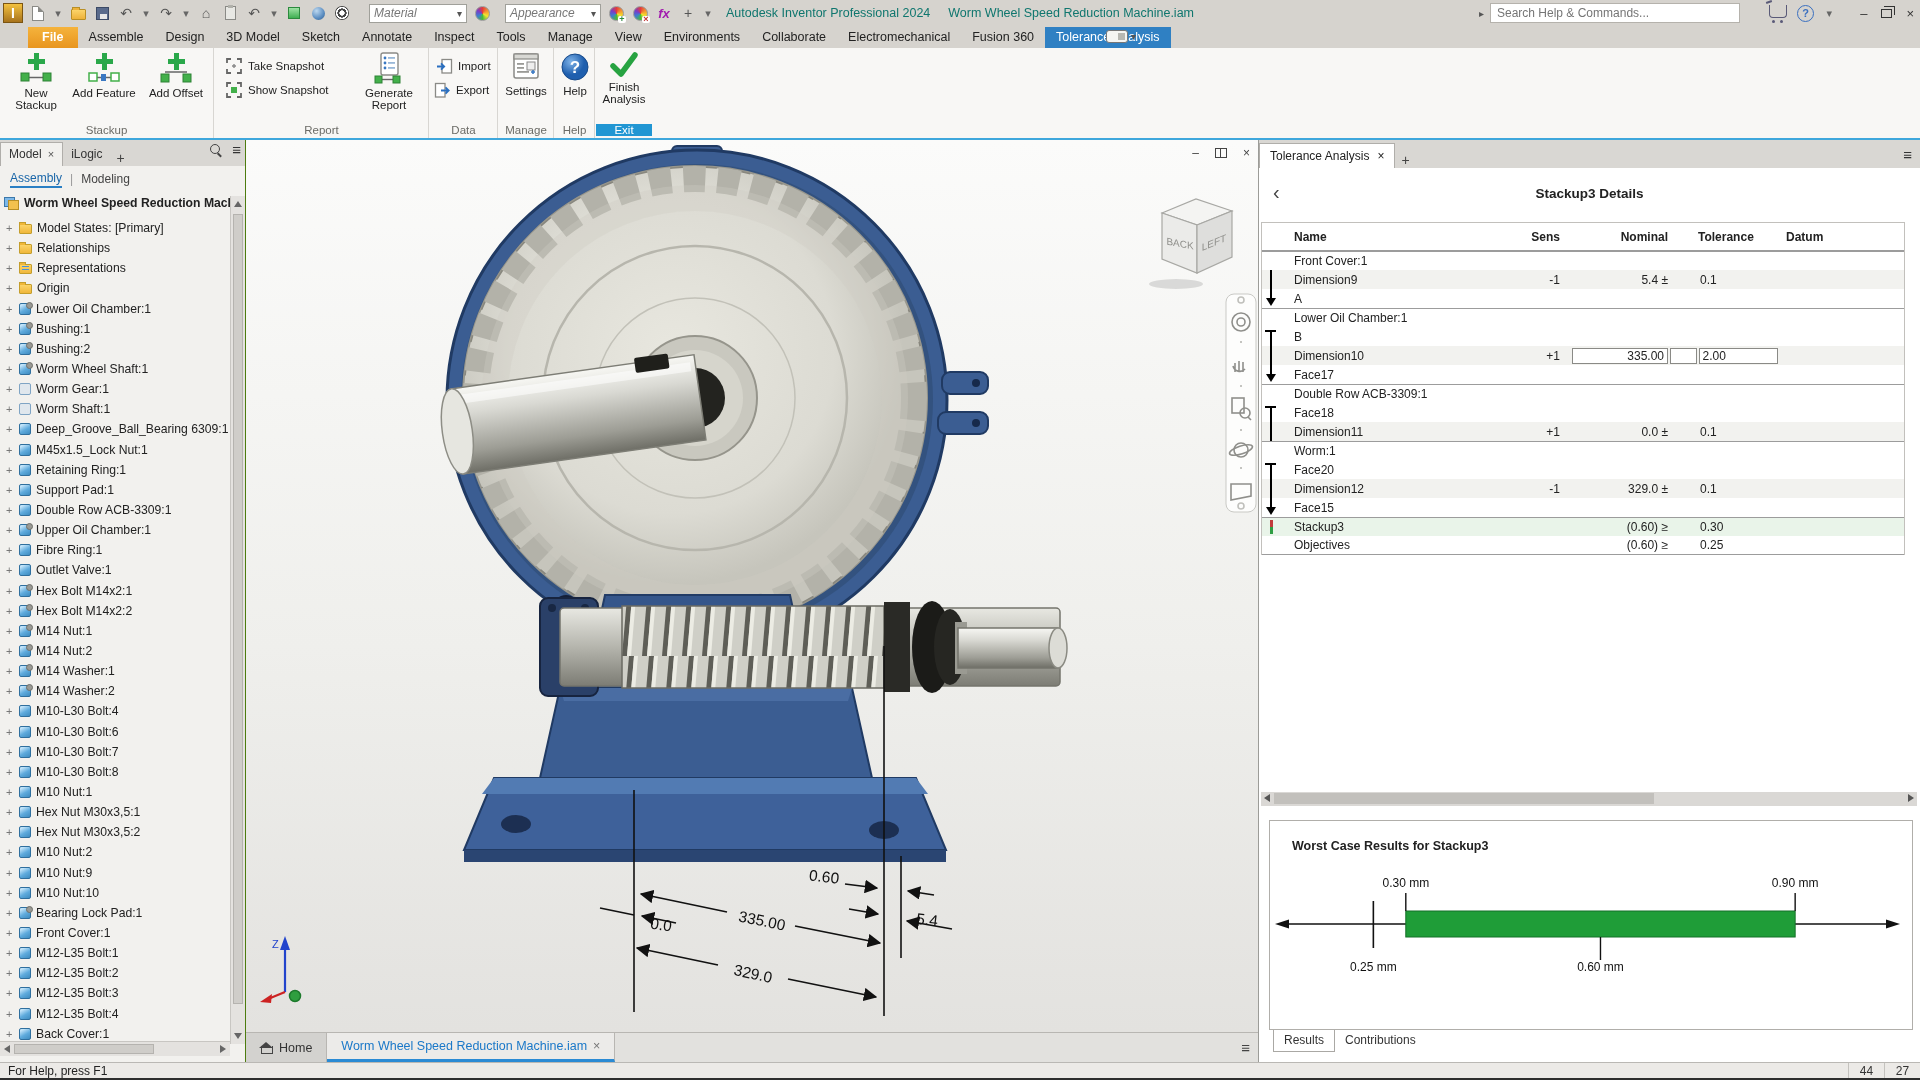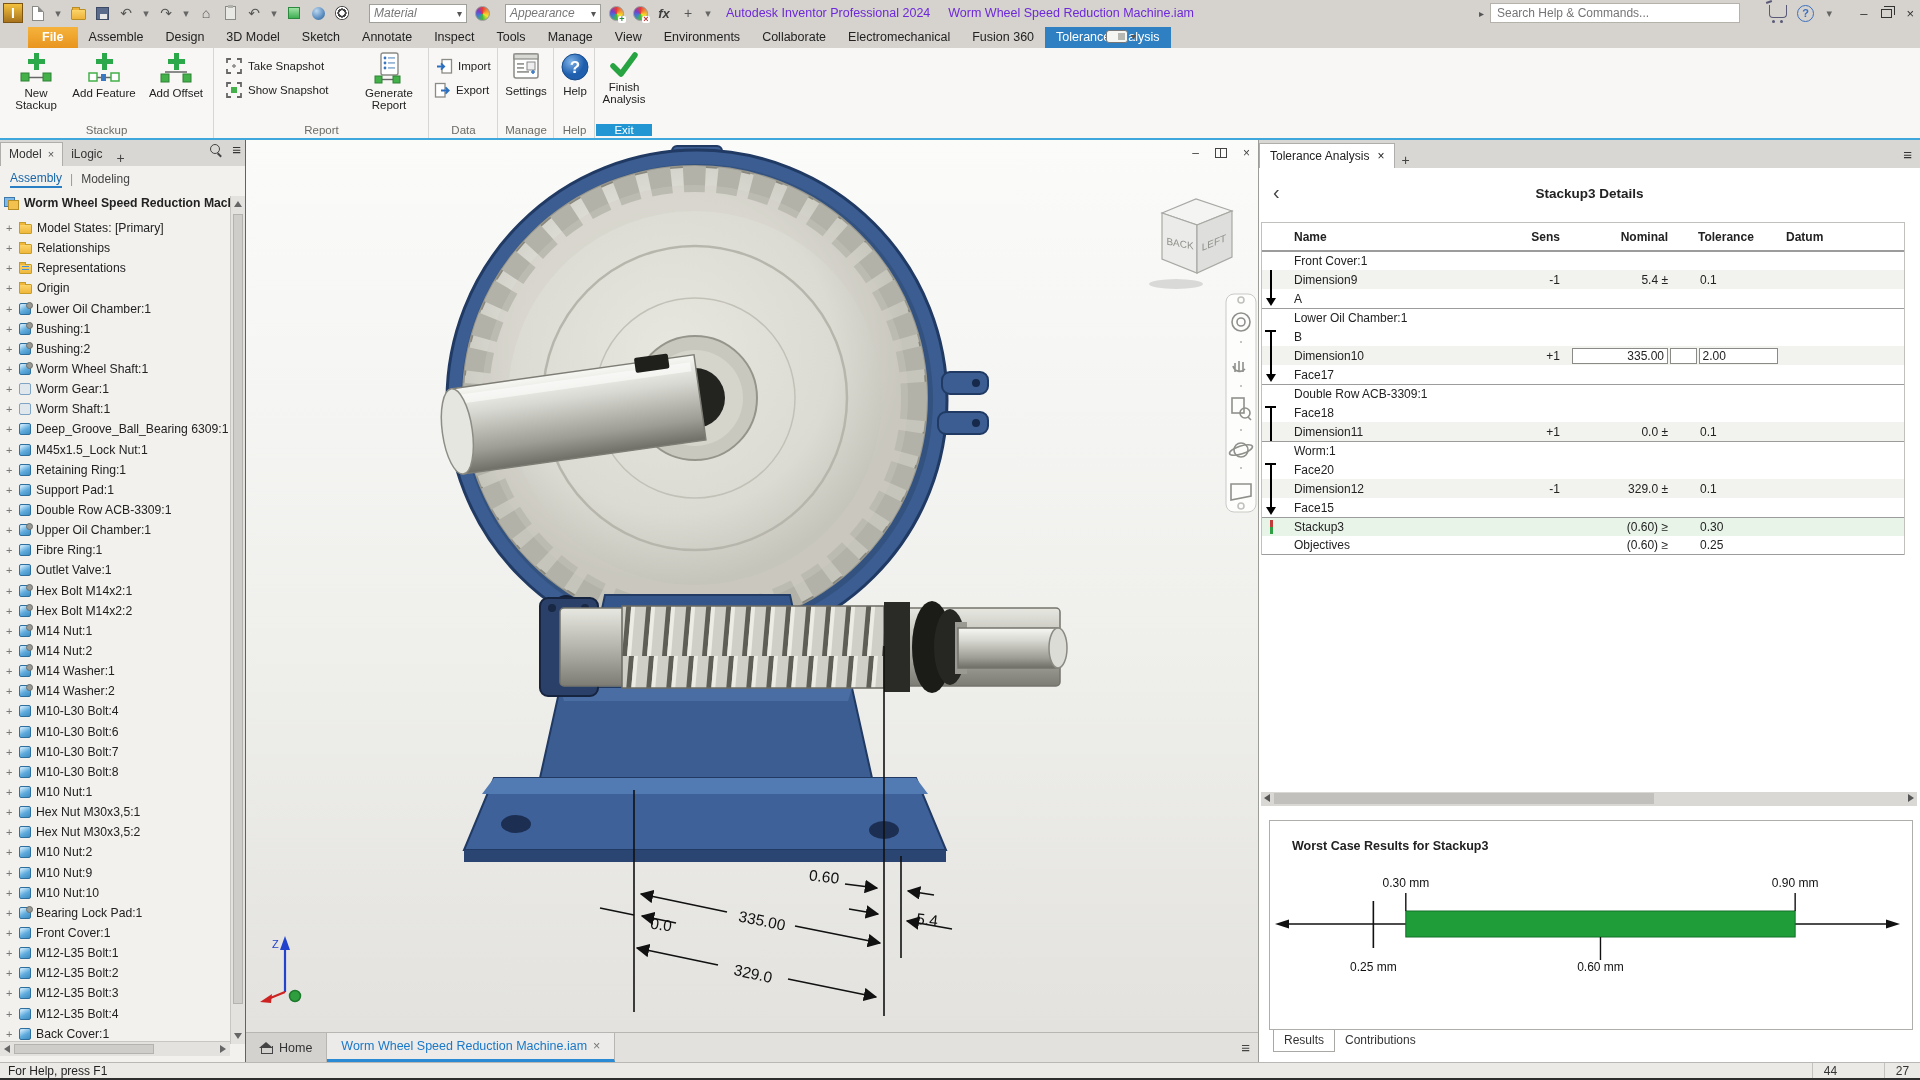--- a/index.html
+++ b/index.html
@@ -24,22 +24,22 @@
   .ic-comp{width:12px;height:12px;background:linear-gradient(#9fe2a5,#3faf52);border:1px solid #2c8a3e;}
   .ic-ball{width:13px;height:13px;border-radius:50%;background:radial-gradient(circle at 35% 30%,#bcd8f0,#5a8cc0 60%,#2c5a8c);}
   .ic-target{width:14px;height:14px;border-radius:50%;background:radial-gradient(#fff 25%,#444 28%,#444 45%,#fff 48%,#fff 60%,#444 63%);}
   .wheel{width:15px;height:15px;border-radius:50%;border:1px solid #999;background:conic-gradient(#e33b3b,#f5932f,#f5e52f,#47b83c,#3c7fd0,#7a3cc8,#e33b3b);position:relative;}
   .wheel .badge{position:absolute;right:-3px;bottom:-3px;font-size:9px;font-weight:bold;background:#fff;border-radius:2px;line-height:7px;padding:0 1px;}
   .badge.add{color:#2c8a3e;} .badge.del{color:#c03030;}
   .selbox{height:19px;background:#fff;border:1px solid #a0a09a;display:flex;align-items:center;padding:0 4px;color:#777;font-style:italic;}
   .selbox .cap{margin-left:auto;color:#555;font-style:normal;font-size:10px;}
   .selbox.material{width:98px;margin-left:12px;}
   .selbox.appearance{width:96px;margin-left:8px;}
-  .fx{font-style:italic;font-weight:bold;color:#404040;font-size:13px;}
-  .ttl{position:absolute;left:0;top:0;width:100%;height:26px;display:flex;align-items:center;justify-content:center;gap:18px;pointer-events:none;font-size:12.5px;color:#6d28d9;}
+  .fx{font-style:italic;font-weight:bold;color:#a21caf;font-size:13px;}
+  .ttl{position:absolute;left:0;top:0;width:100%;height:26px;display:flex;align-items:center;justify-content:center;gap:18px;pointer-events:none;font-size:12.5px;color:#0f766e;}
   .search-wrap{position:absolute;right:180px;top:3px;display:flex;align-items:center;gap:6px;}
   .search-arrow{color:#555;font-size:10px;}
   .search-input{width:250px;height:20px;border:1px solid #b5b2ac;background:#fff;padding:0 6px;font-size:12px;color:#555;font-family:"Liberation Sans",sans-serif;}
   .tb-right{position:absolute;right:0;top:0;height:26px;display:flex;align-items:center;gap:10px;padding-right:6px;}
   .ic-cart{width:18px;height:13px;border:1.6px solid #5a5a78;border-top:none;border-radius:0 0 4px 4px;position:relative;margin-top:-4px;}
   .ic-cart::before{content:"";position:absolute;left:-4px;top:-4px;width:6px;height:2px;background:#5a5a78;transform:rotate(-20deg);}
   .ic-cart::after{content:"";position:absolute;left:2px;bottom:-6px;width:3px;height:3px;border-radius:50%;background:#5a5a78;box-shadow:8px 0 #5a5a78;}
   .ic-help{width:17px;height:17px;border-radius:50%;border:1.6px solid #3a6fc0;color:#3a6fc0;font-weight:bold;display:flex;align-items:center;justify-content:center;font-size:11px;}
   .winbtns{display:flex;align-items:center;gap:14px;margin-left:16px;color:#333;font-size:13px;}
   .ic-restore{width:11px;height:9px;border:1.4px solid #333;position:relative;background:#d6d3ce;}
@@ -162,21 +162,21 @@
   .results{position:absolute;left:10px;top:680px;width:644px;height:210px;border:1px solid #b0aeaa;background:#fff;}
   .results .rtitle{position:absolute;left:22px;top:18px;font-weight:bold;font-size:12.5px;}
   .wc-svg{position:absolute;left:0;top:0;width:644px;height:210px;}
   .rbtabs{position:absolute;left:14px;top:890px;display:flex;}
   .rbtab{padding:3px 10px 4px;font-size:12px;color:#333;}
   .rbtab.active{background:#fff;border:1px solid #aaa8a4;border-top:none;font-weight:normal;}
 
   
   .statusbar{position:absolute;left:0;top:1062px;width:1920px;height:16px;background:#eceae7;border-top:1px solid #bab8b4;display:flex;align-items:center;}
   .statusbar .help{padding-left:8px;color:#222;}
-  .statuscells{margin-left:auto;display:flex;height:100%;gap:36px;}
+  .statuscells{margin-left:auto;display:flex;height:100%;}
   .scell{width:36px;border-left:1px solid #c4c2be;display:flex;align-items:center;justify-content:center;color:#333;}
   .bottom-edge{position:absolute;left:0;top:1078px;width:1920px;height:2px;background:#2e2e2e;}
 
   svg text{font-family:"Liberation Sans",sans-serif;}
 </style>
 </head>
 <body>
 
 <div class="titlebar">
   <div class="qa">

